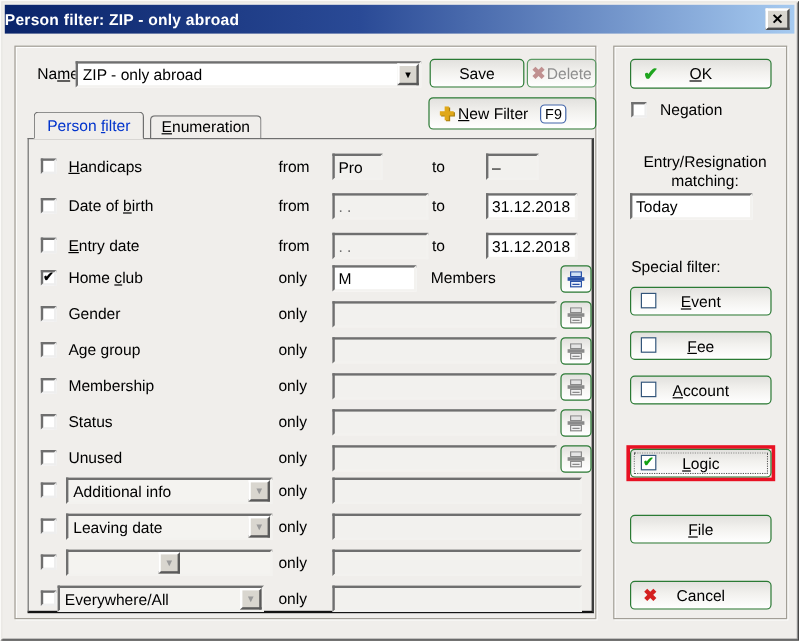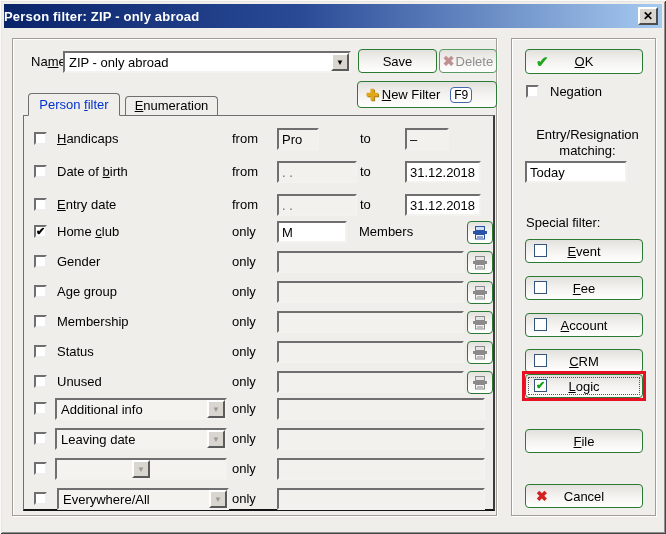--- a/index.html
+++ b/index.html
@@ -352,21 +352,21 @@
           <span class="combo-btn disabled">▼</span>
         </div>
         <span class="mid">only</span>
         <input class="fld gray" style="left: 253px; width: 208px;" value="">
       </div>
 
       <div class="row" style="top:372px;">
         <span class="cb">
             <span class="mark"></span>
           </span>
-        <div class="combo graybg" style="left:33px; top:0; width:172px;">
+        <div class="combo graybg" style="left:24px; top:0; width:172px;">
           <span class="combo-text">Everywhere/All</span>
           <span class="combo-btn disabled">▼</span>
         </div>
         <span class="mid">only</span>
         <input class="fld gray" style="left: 253px; width: 208px;" value="">
       </div>
 
     </div>
   </div>
 
@@ -402,26 +402,20 @@
       <span><span class="u">F</span><span>ee</span></span>
     </div>
 
     <div class="gbtn special-btn" style="top:274px;">
       <span class="cb navy">
           <span class="mark"></span>
         </span>
       <span><span class="u">A</span><span>ccount</span></span>
     </div>
 
-    <div class="gbtn special-btn" style="top:310px;">
-      <span class="cb navy">
-          <span class="mark"></span>
-        </span>
-      <span><span class="u">C</span><span>RM</span></span>
-    </div>
 
     <div class="red-frame">
       <div class="gbtn special-btn">
         <span class="cb navy">
             <span class="mark">✔</span>
           </span>
         <span><span class="u">L</span><span>ogic</span></span>
       </div>
     </div>
 

